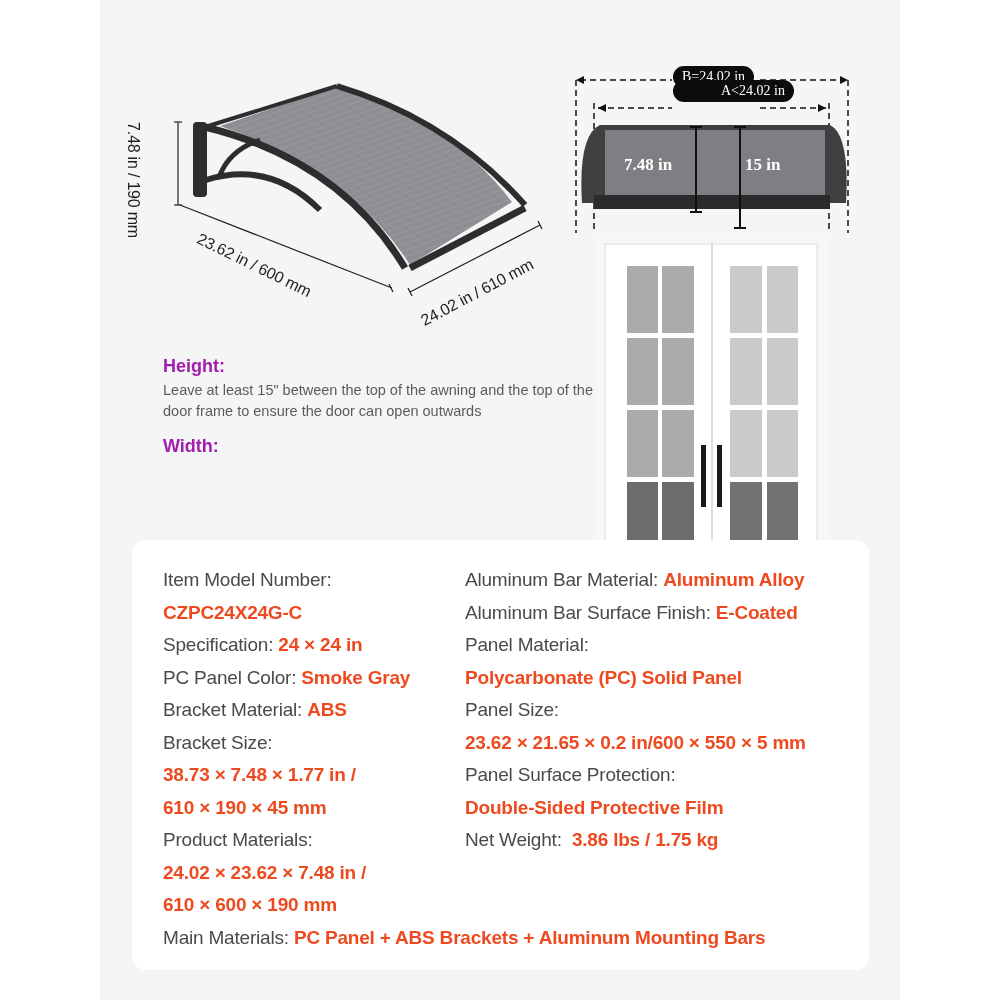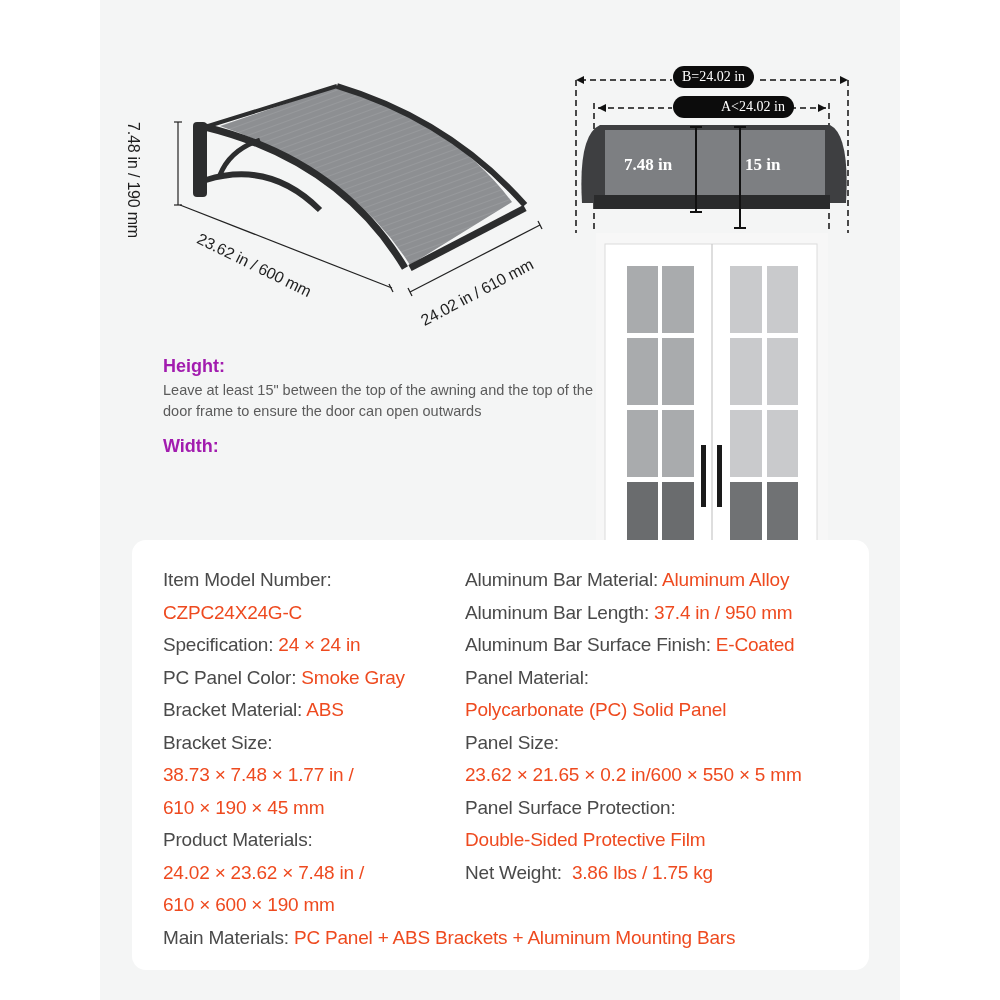--- a/index.html
+++ b/index.html
@@ -22,21 +22,21 @@
   .dim-depth { left: 72px; top: 188px; transform-origin: 0 0; transform: rotate(26deg); }
   .dim-width { left: 296px; top: 252px; transform-origin: 0 0; transform: rotate(-28deg); }
 
   
   .door-fig { position: absolute; left: 560px; top: 55px; width: 310px; height: 490px; font-family: Liberation Serif, serif; }
   .pill {
     position: absolute; background: #0c0c0c; color: #ffffff; font-size: 14px;
     border-radius: 12px; padding: 3px 9px; white-space: nowrap; line-height: 16px;
   }
   .pill-b { left: 113px; top: 11px; }
-  .pill-a { left: 113px; top: 41px; padding-left: 48px; }
+  .pill-a { left: 113px; top: 25px; padding-left: 48px; }
   .awn-text {
     position: absolute; color: #ffffff; font-size: 17px; font-weight: bold;
     white-space: nowrap;
   }
   .awn-h1 { left: 64px; top: 100px; }
   .awn-h2 { left: 185px; top: 100px; }
 
   
   .notes { position: absolute; left: 163px; top: 356px; width: 440px; }
   .note-title { font-size: 18px; font-weight: bold; color: #a21caf; margin-bottom: 3px; }
@@ -47,21 +47,21 @@
     position: absolute; left: 132px; top: 540px; width: 737px; height: 430px;
     background: #ffffff; border-radius: 14px;
   }
   .spec-col { position: absolute; top: 24px; }
   .spec-left { left: 31px; width: 300px; }
   .spec-right { left: 333px; width: 400px; }
   .spec-line {
     font-size: 19px; line-height: 32.5px; color: #4a4a4a; white-space: nowrap;
     letter-spacing: -0.2px;
   }
-  .spec-val { color: #ee4a1f; font-weight: normal; }
+  .spec-val { color: #ee4a1f; font-weight: bold; }
   .spec-full { position: absolute; left: 31px; top: 382px; }
 </style>
 </head>
 <body>
 
 <div class="panel">
 
   <div class="iso-fig" style="left:20px;">
     <svg width="440" height="280" viewBox="0 0 440 280">
 
@@ -183,21 +183,20 @@
       <div class="spec-line"><span>Bracket Size:</span><span class="spec-val"></span></div>
       <div class="spec-line"><span></span><span class="spec-val">38.73 × 7.48 × 1.77 in /</span></div>
       <div class="spec-line"><span></span><span class="spec-val">610 × 190 × 45 mm</span></div>
       <div class="spec-line"><span>Product Materials:</span><span class="spec-val"></span></div>
       <div class="spec-line"><span></span><span class="spec-val">24.02 × 23.62 × 7.48 in /</span></div>
       <div class="spec-line"><span></span><span class="spec-val">610 × 600 × 190 mm</span></div>
     </div>
 
     <div class="spec-col spec-right">
       <div class="spec-line"><span>Aluminum Bar Material: </span><span class="spec-val">Aluminum Alloy</span></div>
-      <div class="spec-line"><span>Aluminum Bar Length: </span><span class="spec-val">37.4 in / 950 mm</span></div>
       <div class="spec-line"><span>Aluminum Bar Surface Finish: </span><span class="spec-val">E-Coated</span></div>
       <div class="spec-line"><span>Panel Material:</span><span class="spec-val"></span></div>
       <div class="spec-line"><span></span><span class="spec-val">Polycarbonate (PC) Solid Panel</span></div>
       <div class="spec-line"><span>Panel Size:</span><span class="spec-val"></span></div>
       <div class="spec-line"><span></span><span class="spec-val">23.62 × 21.65 × 0.2 in/600 × 550 × 5 mm</span></div>
       <div class="spec-line"><span>Panel Surface Protection:</span><span class="spec-val"></span></div>
       <div class="spec-line"><span></span><span class="spec-val">Double-Sided Protective Film</span></div>
       <div class="spec-line" style="white-space:pre;"><span>Net Weight:  </span><span class="spec-val">3.86 lbs / 1.75 kg</span></div>
     </div>
 

